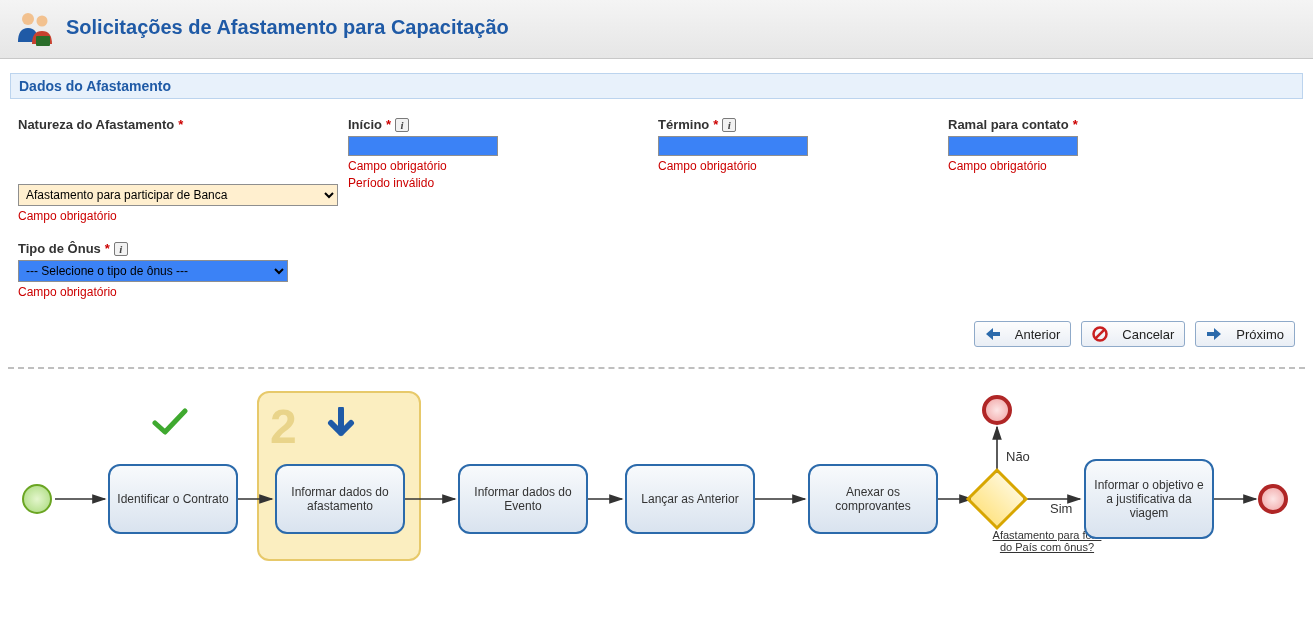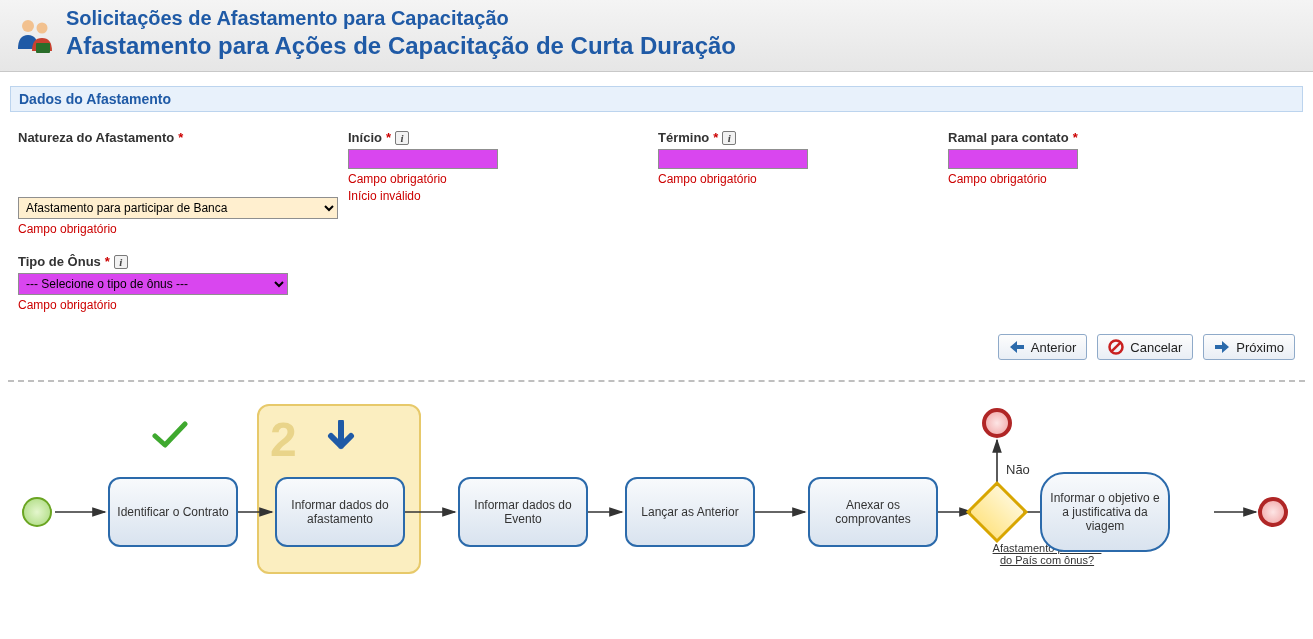--- a/index.html
+++ b/index.html
@@ -32,29 +32,29 @@
     .w-320 { width:330px; }
     .w-180 { width:180px; }
     .lbl { color:#333; font-weight:bold; margin-bottom:4px; display:flex; align-items:center; gap:4px; font-size:13px;}
     .req { color:#c00; font-weight:bold; }
     .info-icon {
       display:inline-flex; width:14px; height:14px; border:1px solid #7a7a7a;
       align-items:center; justify-content:center; font-family:Georgia,serif; font-style:italic;
       font-size:11px; color:#444; background:#f2f2f2; border-radius:2px;
     }
     select, input[type=text] {
-      font-size:12px; padding:2px 3px; border:1px solid #8f8f8f; background:#d946ef;
+      font-size:12px; padding:2px 3px; border:1px solid #8f8f8f; background:#3b82f6;
     }
     select.highlight { background:#ffefcf;margin-top:48px; }
     .err { color:#c00; font-size:12px; margin-top:3px; }
 
     .btn-bar { display:flex; justify-content:flex-end; gap:10px; padding:4px 18px 14px 18px;}
     .btn {
       border:1px solid #8faac9; background:linear-gradient(#fdfdfd,#e9eef5);
-      padding:4px 10px; font-size:13px; color:#222; display:inline-flex; align-items:center; gap:6px;
+      padding:4px 10px; font-size:13px; color:#222; display:inline-flex; align-items:center; gap:14px;
       cursor:pointer; border-radius:3px;
     }
     .btn svg { display:block; }
 
     .dashed-sep { border:none; border-top:2px dashed #bfbfbf; margin:6px 8px 20px 8px; }
 
     
     .flow-wrap { position:relative; height:230px; padding:0 18px; }
     .flow-wrap svg { position:absolute; left:0; top:0; }
     .node-box {
@@ -94,21 +94,20 @@
     <svg width="42" height="42" viewBox="0 0 42 42">
       <circle cx="14" cy="13" r="6" fill="#f2c18f"></circle>
       <path d="M4 36 Q4 22 14 22 Q24 22 24 36 Z" fill="#1f5aa6"></path>
       <circle cx="28" cy="15" r="5.5" fill="#f2c18f"></circle>
       <path d="M18 38 Q18 25 28 25 Q38 25 38 38 Z" fill="#c7412f"></path>
       <rect x="22" y="30" width="14" height="10" rx="1" fill="#2a6d2a"></rect>
     </svg>
   </div>
   <div class="header-text">
     <div class="breadcrumb">Solicitações de Afastamento para Capacitação</div>
-    <div class="title">Afastamento para Ações de Capacitação de Curta Duração</div>
   </div>
 </div>
 
 <div class="section-title">Dados do Afastamento</div>
 
 <div class="form-area">
   <div class="form-row">
     <div class="form-group w-320">
       <span class="lbl">
         <span>Natureza do Afastamento</span>
@@ -121,21 +120,21 @@
     </div>
 
     <div class="form-group w-180">
       <span class="lbl">
         <span>Início</span>
         <span class="req">*</span>
         <span class="info-icon">i</span>
       </span>
       <input type="text" style="width: 150px;" value="">
       <div class="err">Campo obrigatório</div>
-      <div class="err">Início inválido</div>
+      <div class="err">Período inválido</div>
     </div>
 
     <div style="width:130px"></div>
 
     <div class="form-group w-180">
       <span class="lbl">
         <span>Término</span>
         <span class="req">*</span>
         <span class="info-icon">i</span>
       </span>
@@ -251,18 +250,18 @@
     <span>Anexar os comprovantes</span>
   </div>
 
   <div class="gateway" style="left:975px; top:88px;"></div>
   <div class="gw-label" style="left:992px; top:140px;text-decoration:underline;">Afastamento para fora do País  com ônus?</div>
   <div class="gw-branch-label" style="left:1006px; top:60px;">Não</div>
   <div class="gw-branch-label" style="left:1050px; top:112px;">Sim</div>
 
   <div class="gw-end-circle" style="left:982px; top:6px;"></div>
 
-  <div class="node-box" style="left:1040px; top:70px; height:80px;border-radius:24px;">
+  <div class="node-box" style="left:1084px; top:70px; height:80px;">
     <span>Informar  o objetivo e a justificativa da viagem</span>
   </div>
 
   <div class="end-circle" style="left:1258px; top:95px;"></div>
 </div>
 
 </body></html>

